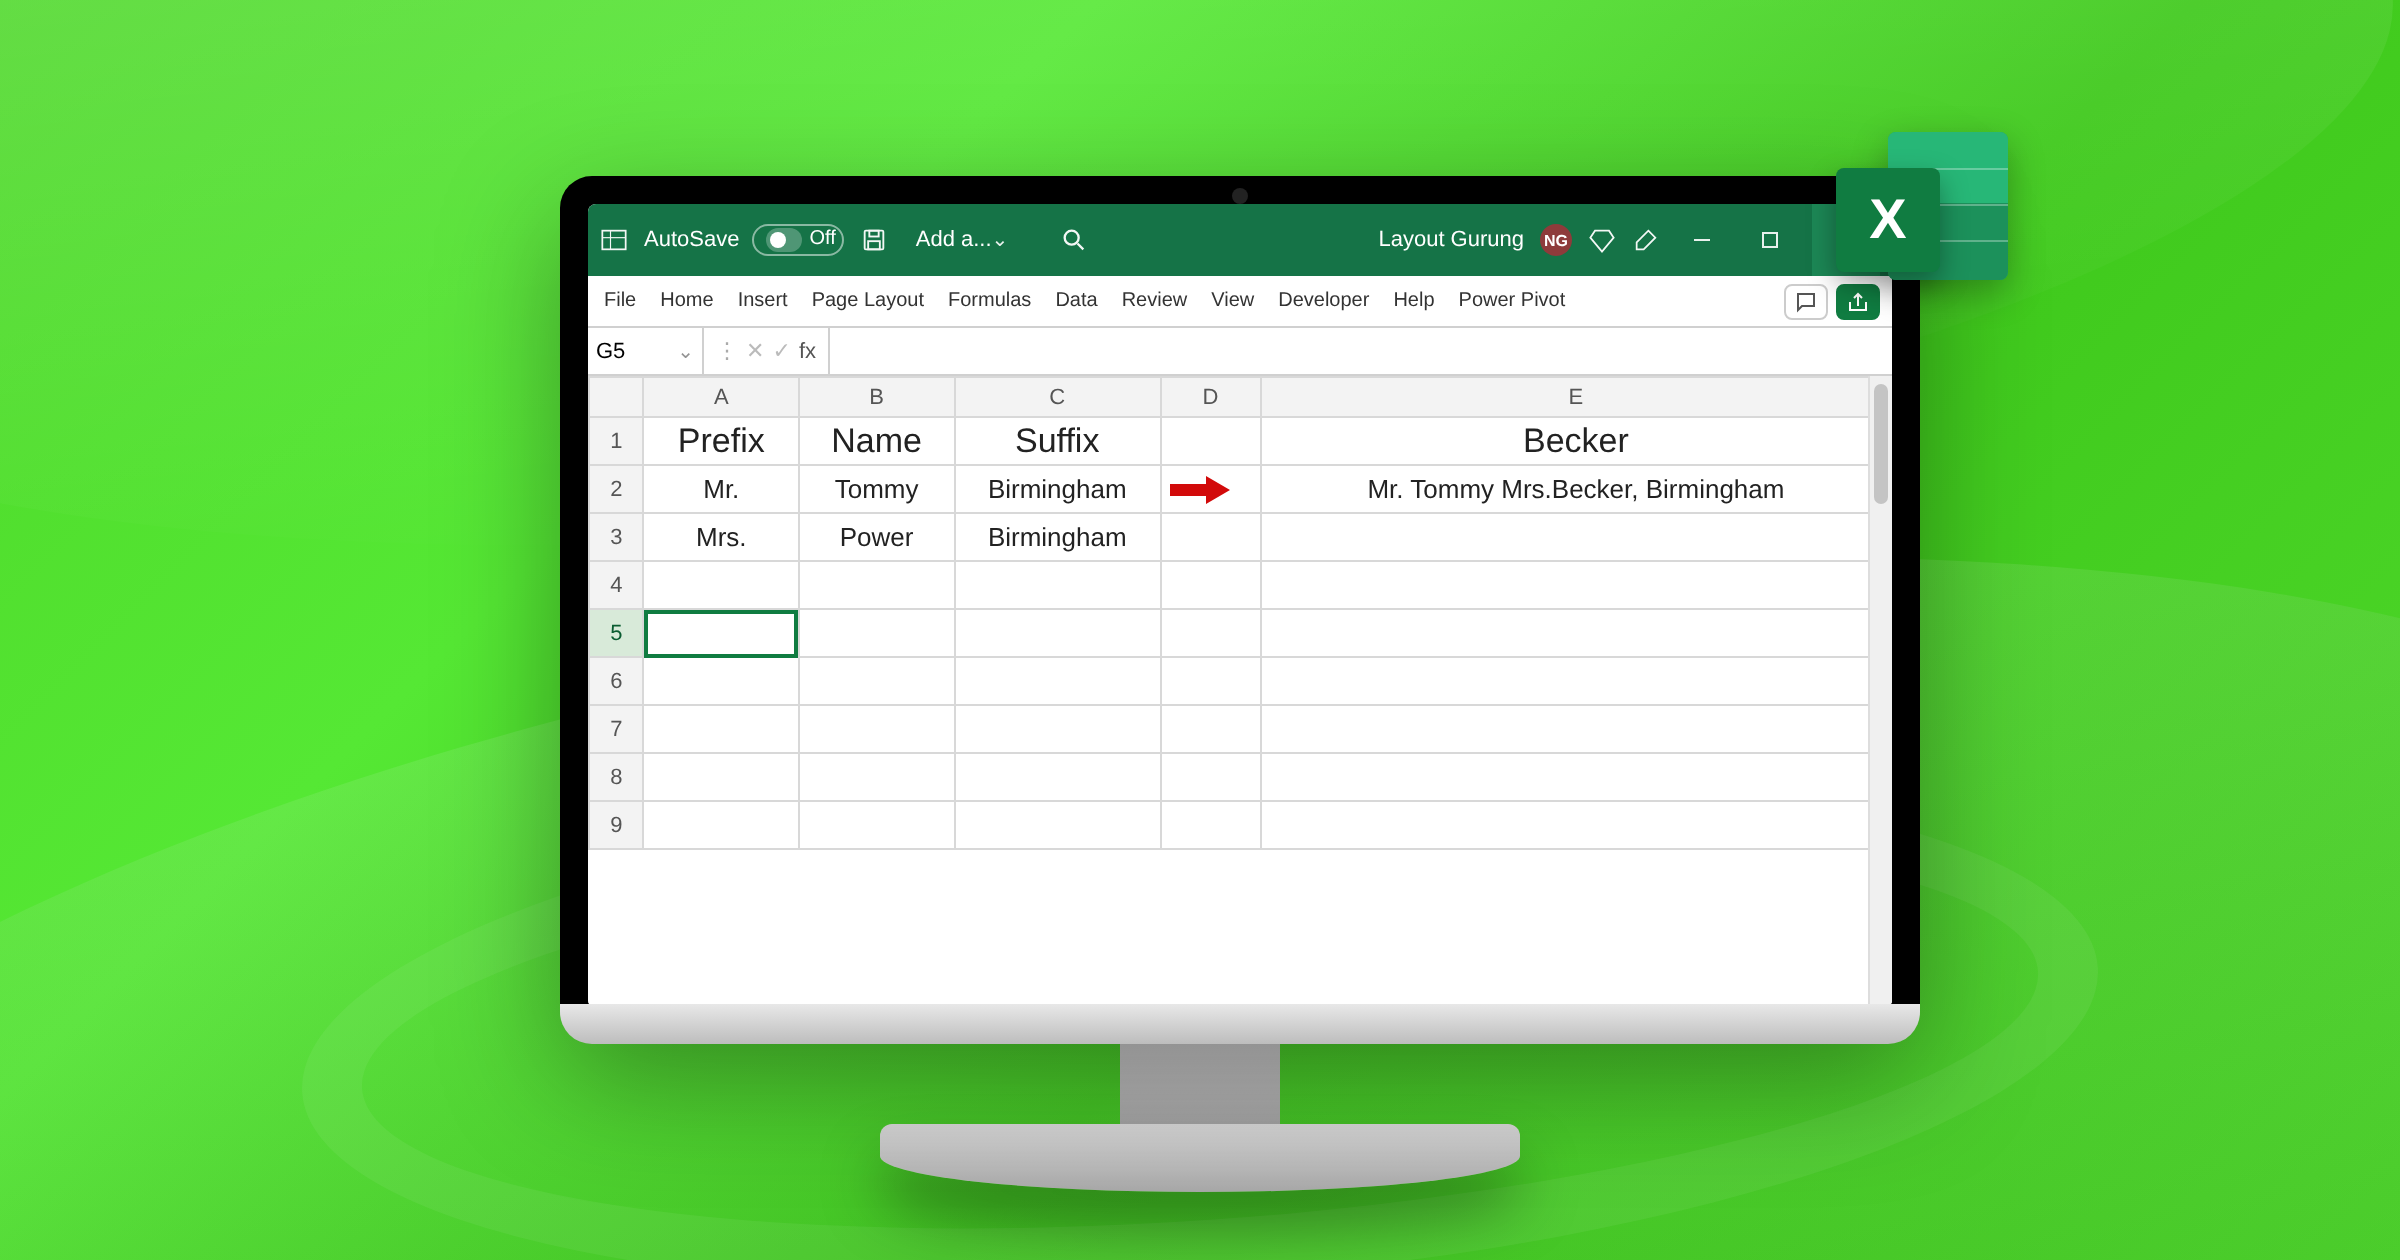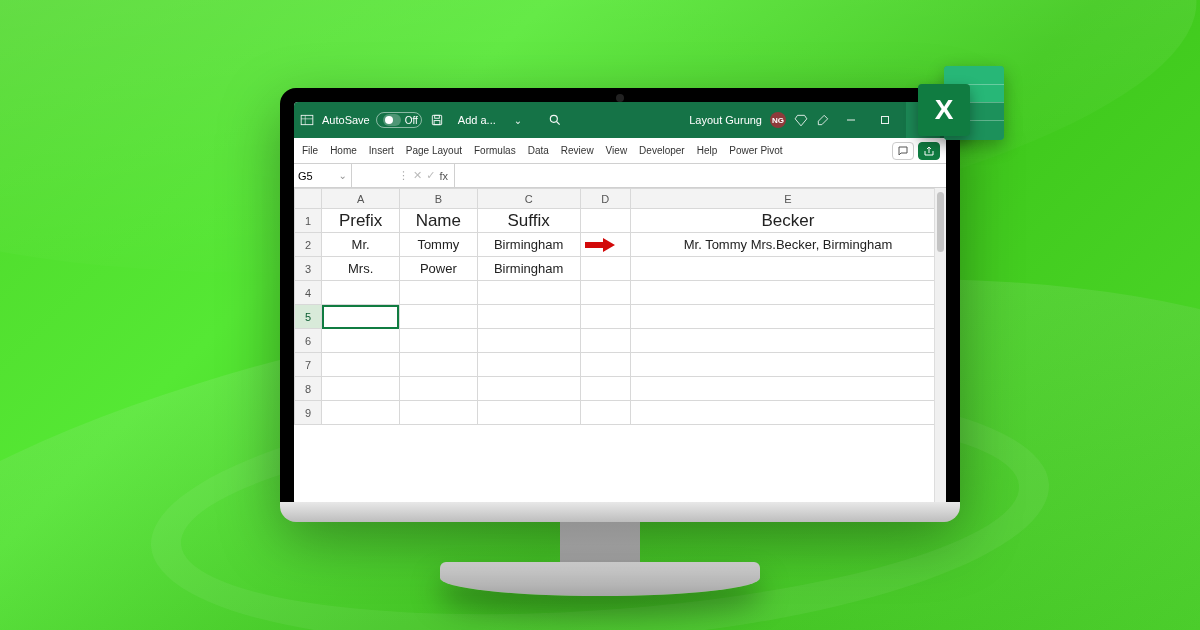--- a/index.html
+++ b/index.html
@@ -16,40 +16,40 @@
   .monitor { position:absolute; left:280px; top:88px; width:680px; height:430px; background:#000; border-radius:16px; padding:14px; box-shadow:0 20px 60px rgba(0,0,0,0.35); }
   .monitor::after{ content:""; position:absolute; top:6px; left:50%; width:8px;height:8px; background:#222; border-radius:50%; transform:translateX(-50%);}
   .screen { width:100%; height:100%; background:#fff; border-radius:4px; overflow:hidden; display:flex; flex-direction:column; }
   .stand-neck{position:absolute; left:50%; transform:translateX(-50%); top:516px; width:80px; height:60px; background:linear-gradient(#c8c8c8,#9e9e9e);}
   .stand-base{position:absolute; left:50%; transform:translateX(-50%); top:562px; width:320px; height:34px; background:linear-gradient(#d8d8d8,#a8a8a8); border-radius:6px 6px 50% 50% / 6px 6px 18px 18px; box-shadow:0 18px 30px rgba(0,0,0,0.35);}
   .chin{position:absolute; left:0; right:0; bottom:-4px; height:20px; background:linear-gradient(#e8e8e8,#bdbdbd); border-radius:0 0 16px 16px;}
   
   
   .titlebar{ background:#157347; height:36px; display:flex; align-items:center; color:#fff; font-size:11px; padding:0 6px; gap:8px; }
   .titlebar .grp{display:flex;align-items:center;gap:6px;}
-  .autosave-pill{ display:flex; align-items:center; gap:4px; border:1px solid rgba(255,255,255,0.5); border-radius:10px; padding:1px 3px 1px 6px; font-size:10px;}
+  .autosave-pill{ display:flex; gap:4px; border:1px solid rgba(255,255,255,0.5); border-radius:10px; padding:1px 3px 1px 6px; font-size:10px;}
   .autosave-pill .knob{width:18px;height:12px;background:rgba(255,255,255,0.25);border-radius:7px;position:relative;}
   .autosave-pill .knob::after{content:"";position:absolute;width:8px;height:8px;background:#fff;border-radius:50%;left:2px;top:2px;}
   .ico{width:14px;height:14px;display:inline-flex;align-items:center;justify-content:center;opacity:.95;}
-  .search-wrap{display:flex;align-items:center;gap:18px;margin-left:6px;}
+  .search-wrap{display:flex;align-items:center;gap:0;margin-left:6px;}
   .chev{font-size:10px;opacity:.9;}
   .spacer{flex:1;}
   .avatar{width:16px;height:16px;border-radius:50%;background:#8e3b3b;display:flex;align-items:center;justify-content:center;font-size:8px;font-weight:600;}
   .winbtn{width:26px;height:36px;display:flex;align-items:center;justify-content:center;opacity:.9;}
   .close-x{background:#1d8a57;width:34px;}
   
   
   .ribbon{background:#fff;border-bottom:1px solid #d0d0d0;height:26px;display:flex;align-items:stretch;font-size:10px;color:#333;padding:0 2px;}
   .ribbon .tab{padding:0 6px;display:flex;align-items:center;cursor:pointer;white-space:nowrap;}
   .ribbon-end{margin-left:auto;display:flex;gap:4px;align-items:center;padding-right:4px;}
   .rb-btn{border:1px solid #ccc;border-radius:4px;width:22px;height:18px;display:flex;align-items:center;justify-content:center;font-size:11px;}
   .rb-share{background:#107c41;color:#fff;border-color:#107c41;}
   
   
-  .fbar{height:24px;display:flex;align-items:center;border-bottom:1px solid #d0d0d0;font-size:11px;gap:40px;}
+  .fbar{height:24px;display:flex;align-items:center;border-bottom:1px solid #d0d0d0;font-size:11px;}
   .namebox{width:58px;border-right:1px solid #d0d0d0;height:100%;display:flex;align-items:center;padding:0 4px;gap:4px;}
   .fx-controls{display:flex;align-items:center;gap:4px;padding:0 6px;color:#888;border-right:1px solid #d0d0d0;height:100%;}
   .fx-lbl{color:#555;}
   .formula-input{flex:1;padding:0 6px;color:#333;}
   
   
   .gridwrap{flex:1;position:relative;overflow:hidden;background:#fff;}
   table.sheet{border-collapse:collapse;width:100%;font-size:13px;color:#222;}
   table.sheet th, table.sheet td{border:1px solid #d8d8d8;height:24px;padding:0 4px;text-align:center;font-weight:400;}
   table.sheet thead th{background:#f3f3f3;text-align:center;font-size:11px;color:#555;height:20px;}

